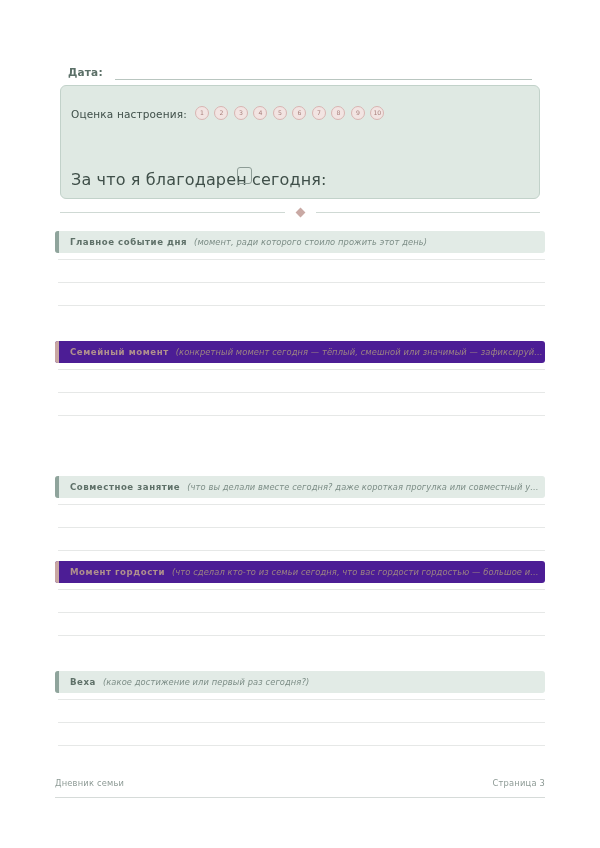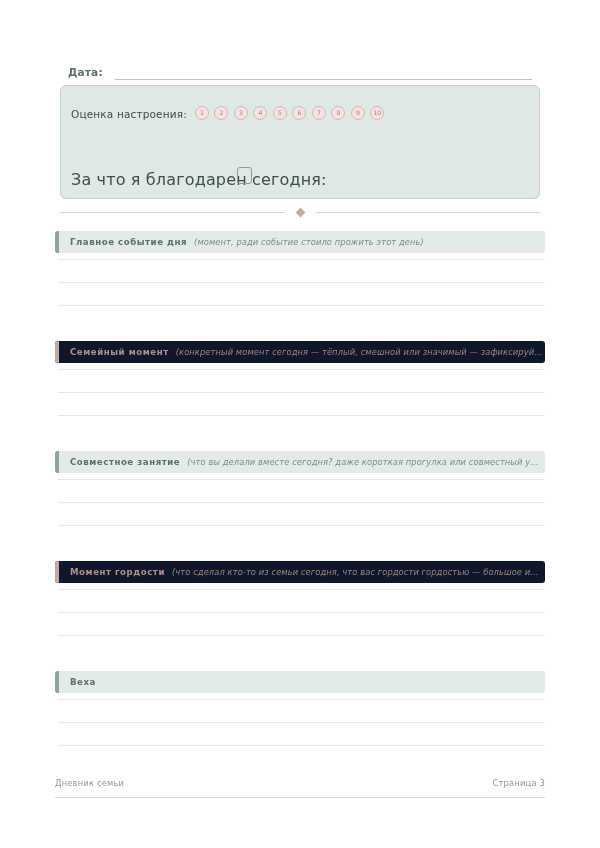--- a/index.html
+++ b/index.html
@@ -174,21 +174,21 @@
     white-space: nowrap;
   }
 
   
   .v-teal .sec-header { background: #e2ebe6; }
   .v-teal .accent { background: #8fa49c; }
   .v-teal .sec-title { color: #5e7068; }
   .v-teal .sec-hint { color: #7c8d86; }
 
   
-  .v-rose .sec-header { background: #0f172a; }
+  .v-rose .sec-header { background: #4c1d95; }
   .v-rose .accent { background: #c9a7a3; }
   .v-rose .sec-title { color: #b0918d; }
   .v-rose .sec-hint { color: #9c8582; }
 
   .lines { position: absolute; left: 3px; top: 28px; width: 487px; }
   .wline {
     height: 1px;
     background: #e6e8e7;
     margin-bottom: 22px;
   }
@@ -251,41 +251,41 @@
     <span class="dline"></span>
     <span class="diamond"></span>
     <span class="dline"></span>
   </div>
 
   <div id="sections-host">
       <div class="section v-teal" style="top: 231px;">
         <div class="sec-header">
           <span class="accent"></span>
           <span class="sec-title">Главное событие дня</span>
-          <span class="sec-hint">(момент, ради событие стоило прожить этот день)</span>
+          <span class="sec-hint">(момент, ради которого стоило прожить этот день)</span>
         </div>
         <div class="lines">
           <div class="wline"></div>
           <div class="wline"></div>
           <div class="wline"></div>
         </div>
       </div>
       <div class="section v-rose" style="top: 341px;">
         <div class="sec-header">
           <span class="accent"></span>
           <span class="sec-title">Семейный момент</span>
           <span class="sec-hint">(конкретный момент сегодня — тёплый, смешной или значимый — зафиксируйте…</span>
         </div>
         <div class="lines">
           <div class="wline"></div>
           <div class="wline"></div>
           <div class="wline"></div>
         </div>
       </div>
-      <div class="section v-teal" style="top: 451px;">
+      <div class="section v-teal" style="top: 476px;">
         <div class="sec-header">
           <span class="accent"></span>
           <span class="sec-title">Совместное занятие</span>
           <span class="sec-hint">(что вы делали вместе сегодня? даже короткая прогулка или совместный уж…</span>
         </div>
         <div class="lines">
           <div class="wline"></div>
           <div class="wline"></div>
           <div class="wline"></div>
         </div>
@@ -299,20 +299,21 @@
         <div class="lines">
           <div class="wline"></div>
           <div class="wline"></div>
           <div class="wline"></div>
         </div>
       </div>
       <div class="section v-teal" style="top: 671px;">
         <div class="sec-header">
           <span class="accent"></span>
           <span class="sec-title">Веха</span>
+          <span class="sec-hint">(какое достижение или первый раз сегодня?)</span>
         </div>
         <div class="lines">
           <div class="wline"></div>
           <div class="wline"></div>
           <div class="wline"></div>
         </div>
       </div>
     </div>
 
   <div class="footer-rule"></div>

